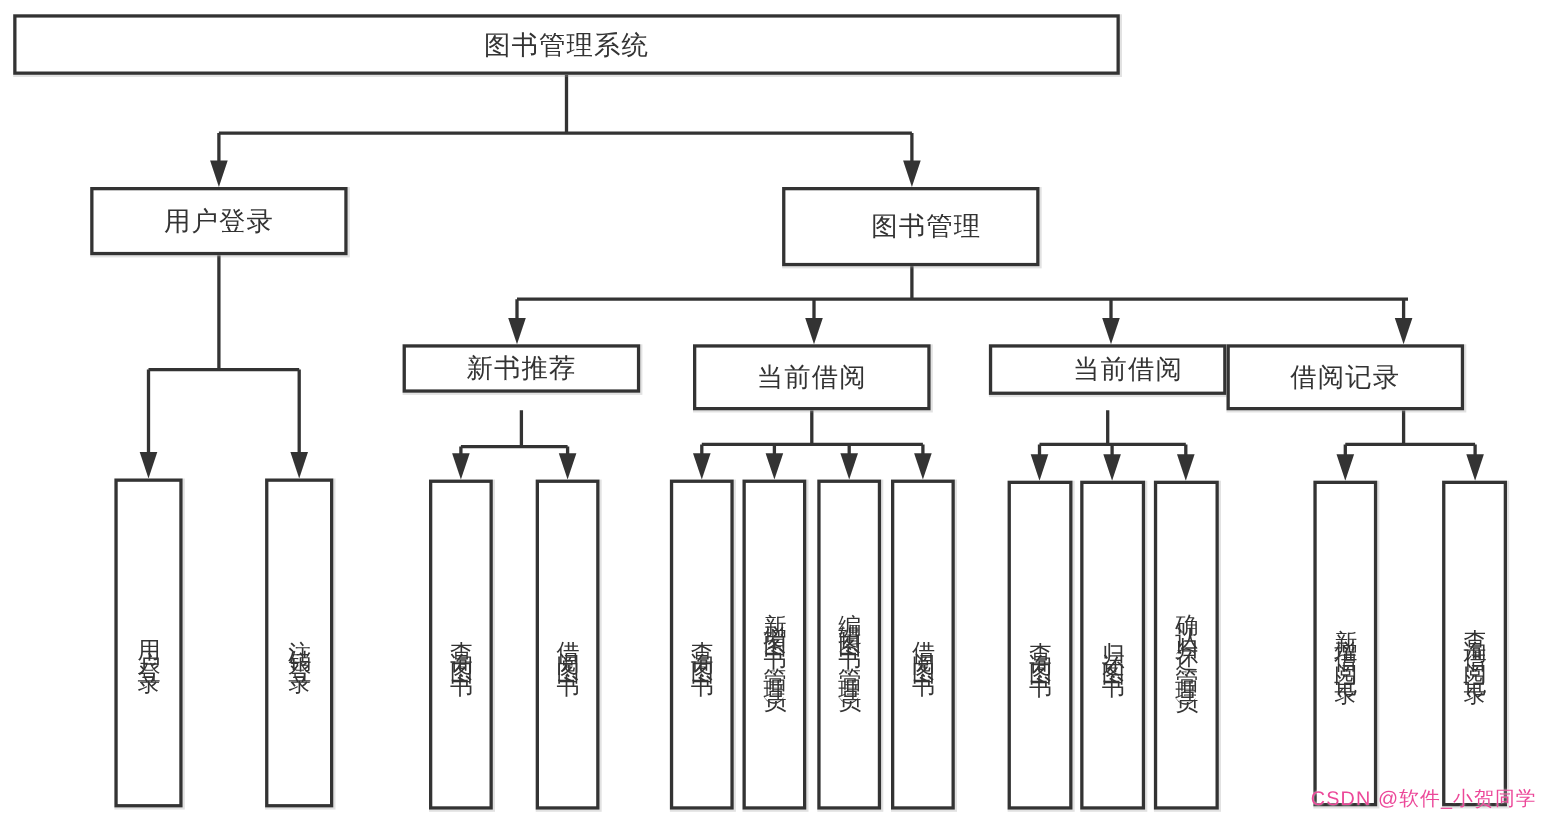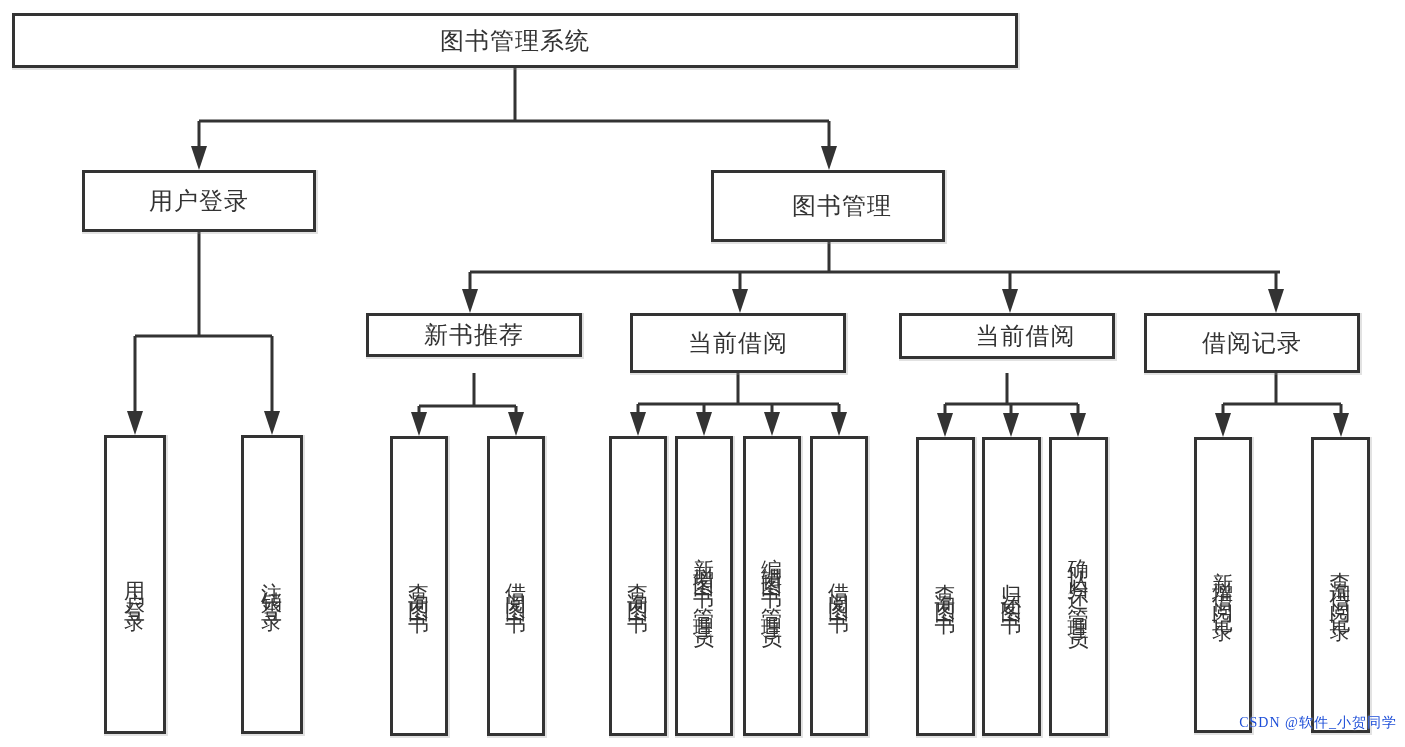--- a/index.html
+++ b/index.html
@@ -49,21 +49,21 @@
   }
   
   .n-root  { left: 12px;  top: 13px;  width: 1006px; height: 55px; }
   
   .n-userlogin { left: 82px;  top: 170px; width: 234px; height: 62px; }
   .n-bookmgmt  { left: 711px; top: 170px; width: 234px; height: 72px; padding-left: 28px; }
   
   .n-m0 { left: 366px;  top: 313px; width: 216px; height: 44px; }
   .n-m1 { left: 630px;  top: 313px; width: 216px; height: 60px; }
   .n-m2 { left: 899px;  top: 313px; width: 216px; height: 46px; padding-left: 37px; }
-  .n-m3 { left: 1144px; top: 313px; width: 216px; height: 60px; }
+  .n-m3 { left: 1115px; top: 313px; width: 216px; height: 60px; }
   
   .n-c0 { left: 104px; top: 435px; width: 62px; height: 299px; }
   .n-c1 { left: 241px; top: 435px; width: 62px; height: 299px; }
   
   .n-d0 { left: 390px; top: 436px; width: 58px; height: 300px; }
   .n-d1 { left: 487px; top: 436px; width: 58px; height: 300px; }
   
   .n-e0 { left: 609px; top: 436px; width: 58px; height: 300px; }
   .n-e1 { left: 675px; top: 436px; width: 58px; height: 300px; }
   .n-e2 { left: 743px; top: 436px; width: 58px; height: 300px; }
@@ -73,27 +73,26 @@
   .n-f1 { left: 982px;  top: 437px; width: 59px; height: 299px; }
   .n-f2 { left: 1049px; top: 437px; width: 59px; height: 299px; }
   
   .n-g0 { left: 1194px; top: 437px; width: 58px; height: 296px; }
   .n-g1 { left: 1311px; top: 437px; width: 59px; height: 296px; }
 
   .watermark {
     position: absolute;
     right: 8px;
     top: 714px;
-    font-size: 14px;
-    color: #1d4ed8;
+    font-size: 18px;
+    color: #ec4899;
     text-shadow: 0 0 2px #ffffff;
     letter-spacing: 1px;
     white-space: nowrap;
     z-index: 5;
-    font-family: Liberation Serif, serif;
   }
 </style>
 </head>
 <body>
 
 <div class="canvas">
 
   <svg class="connector-overlay" width="1405" height="747" viewBox="0 0 1405 747" fill="none">
     <g stroke="#333333" stroke-width="3">
       <path d="M515,68 V121 M199,121 H829 M199,121 V150 M829,121 V150"></path>

